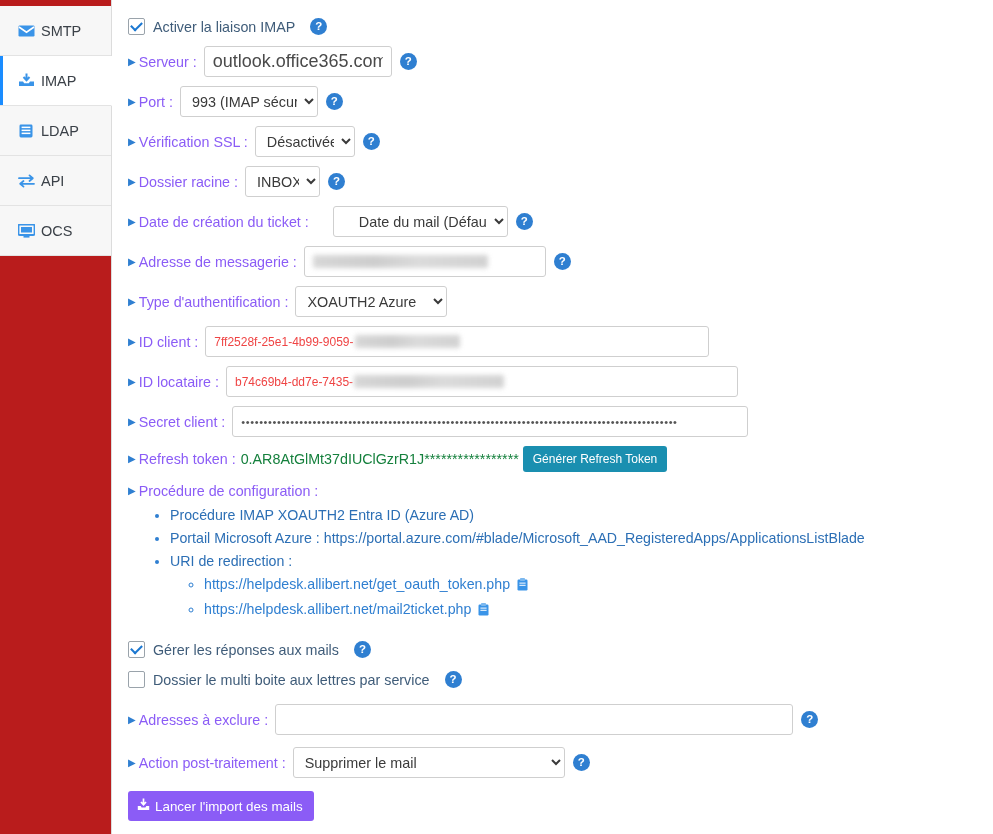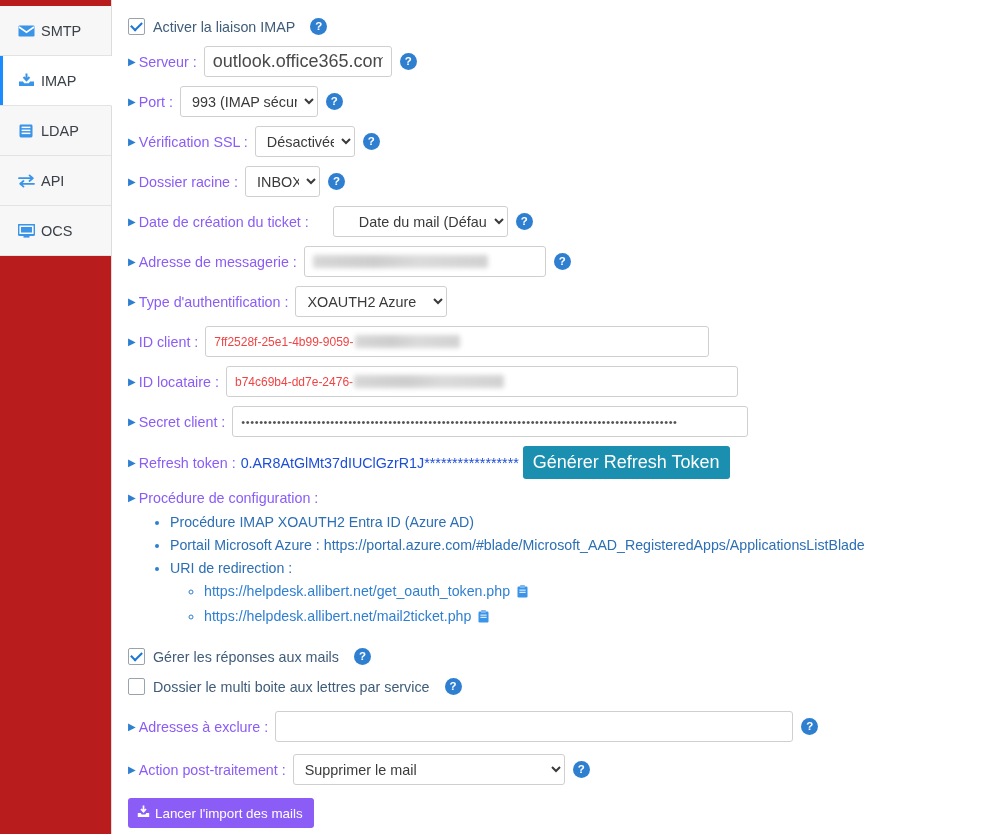--- a/index.html
+++ b/index.html
@@ -187,32 +187,32 @@
     align-items: center;
     padding: 0 8px;
     font-size: 12px;
     color: #ef4444;
     overflow: hidden;
     white-space: nowrap;
   }
 
   
   .tok-text {
-    color: #1d4ed8;
+    color: #15803d;
     font-size: 14.3px;
     letter-spacing: 0px;
     white-space: nowrap;
   }
   .btn-teal {
     background: #1a8fb0;
     color: #fff;
     border: none;
     border-radius: 3px;
     font-family: "Liberation Sans", sans-serif;
-    font-size: 18px;
+    font-size: 12px;
     padding: 6px 10px;
     margin-left: 4px;
     cursor: pointer;
     white-space: nowrap;
   }
 
   
   .proc-title { margin: 6px 0 2px 0; }
   ul.lvl1 {
     list-style: disc;
@@ -421,21 +421,21 @@
       </div>
     </div>
 
     
     <div class="row">
       <span class="lbl">
         <span class="tri">▶</span>
         <span class="lbl-text">ID locataire :</span>
       </span>
       <div class="inputbox" style="width:512px;margin-left:7px;">
-        <span>b74c69b4-dd7e-2476-</span>
+        <span>b74c69b4-dd7e-7435-</span>
         <span class="redact" style="width:150px;margin-left:1px;"></span>
       </div>
     </div>
 
     
     <div class="row">
       <span class="lbl">
         <span class="tri">▶</span>
         <span class="lbl-text">Secret client :</span>
       </span>

